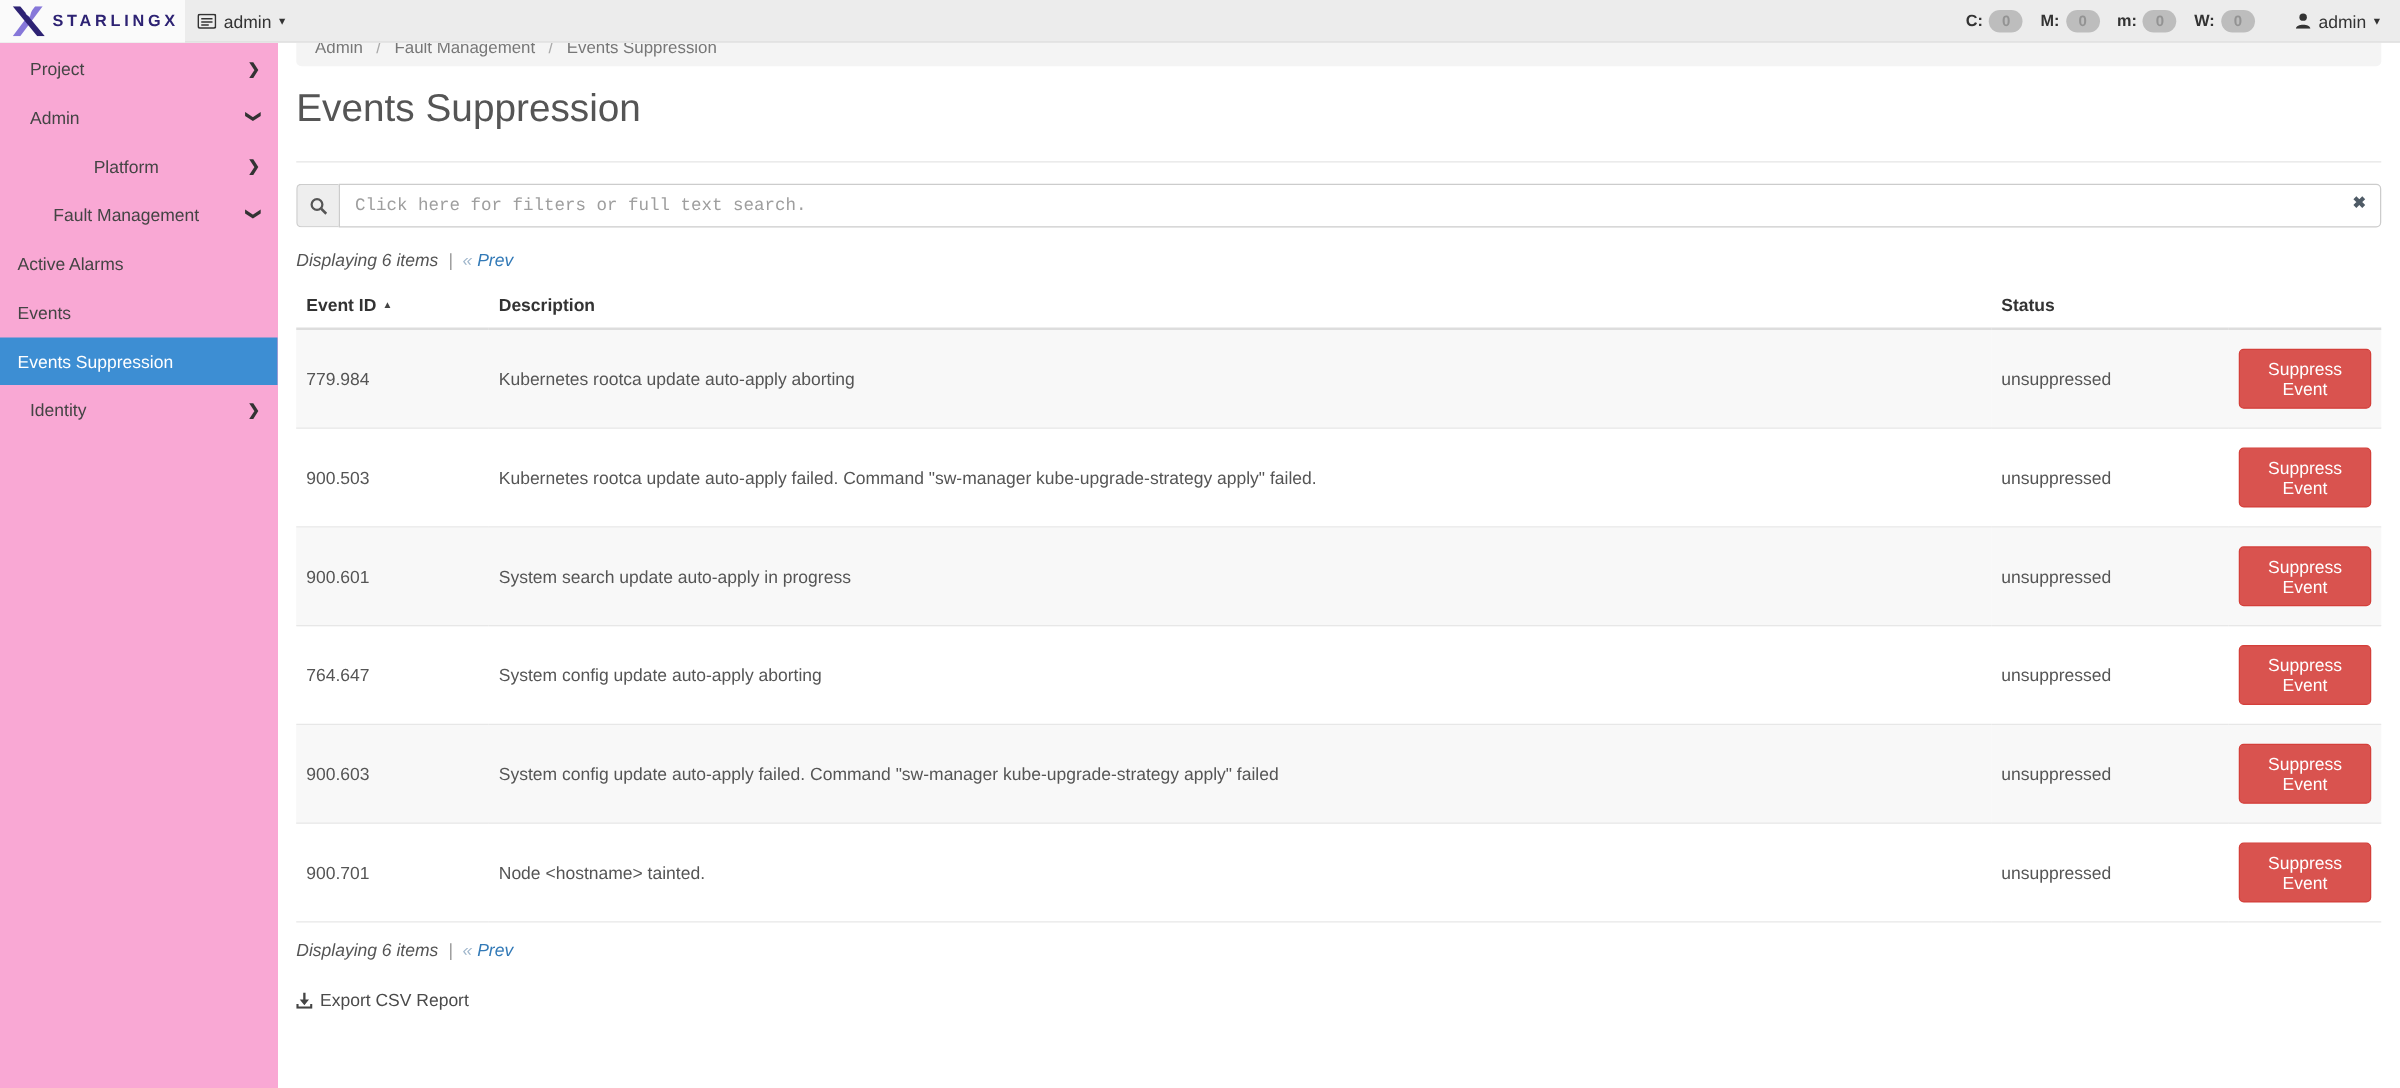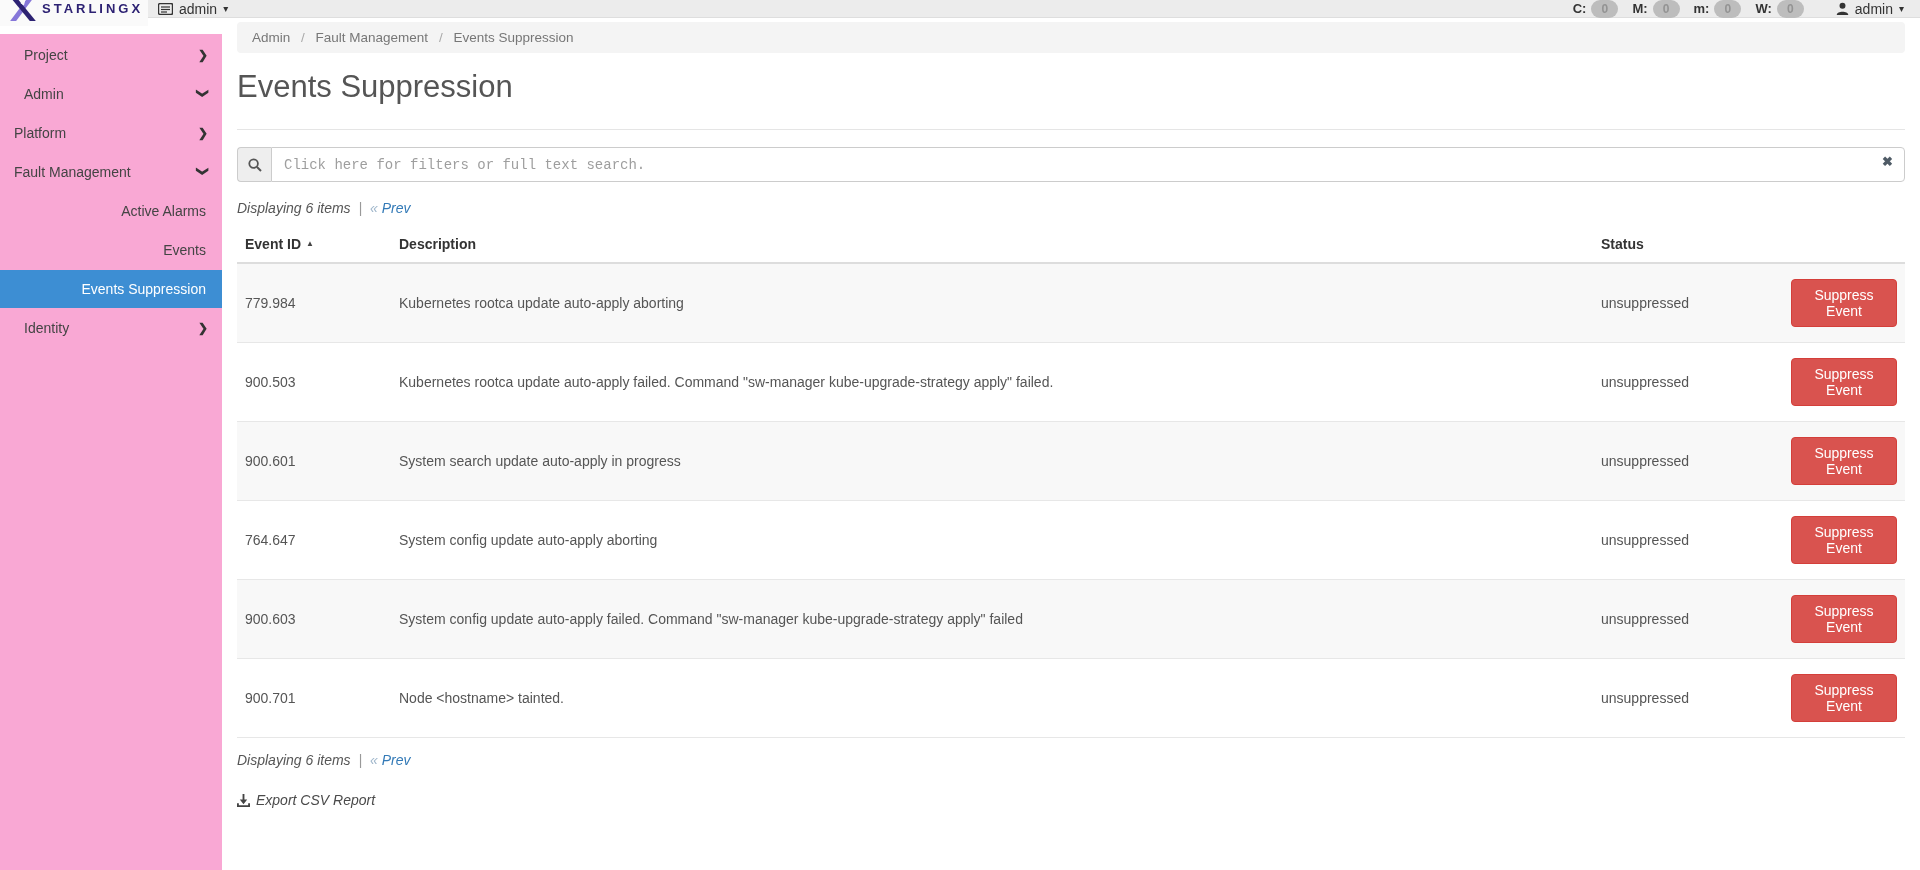--- a/index.html
+++ b/index.html
@@ -1,20 +1,20 @@
 <!DOCTYPE html>
 <html><head>
 <meta charset="utf-8">
 <style>
   * { box-sizing: border-box; margin: 0; padding: 0; }
   html, body { width: 1920px; height: 870px; overflow: hidden; background: #fff;
     font-family: "Liberation Sans", sans-serif; color: #555; }
 
   
-  .navbar { position: fixed; top: 0; left: 0; right: 0; height: 18px;
+  .navbar { position: fixed; top: 0; left: 0; right: 0; height: 34px;
     background: #ececec; border-bottom: 1px solid #dedede;
     display: flex; align-items: center; z-index: 10; }
   .brand { width: 148px; height: 34px; background: #fafafa;
     display: flex; align-items: center; padding-left: 10px; gap: 6px; cursor: pointer; }
   .brand-text { font-size: 13px; font-weight: bold; letter-spacing: 3px; color: #2d2273; }
   .domain-switcher { display: flex; align-items: center; gap: 6px; margin-left: 10px;
     font-size: 14px; color: #333; cursor: pointer; }
   .caret { font-size: 10px; color: #333; }
   .nav-right { margin-left: auto; display: flex; align-items: center; gap: 14px;
     padding-right: 16px; }
@@ -28,22 +28,22 @@
 
   
   .sidebar { position: fixed; top: 34px; left: 0; bottom: 0; width: 222px;
     background: #f9a8d4; padding-top: 2px; }
   .side-item { position: relative; display: block; padding: 11px 14px;
     font-size: 14px; color: #444; cursor: pointer; margin-bottom: 1px; }
   .side-item .chev { position: absolute; right: 14px; top: 50%;
     transform: translateY(-50%); font-size: 12px; color: #333; font-weight: bold; }
   .side-item .chev.down { transform: translateY(-55%) rotate(90deg); }
   .lvl1 { padding-left: 24px; }
-  .lvl2 { padding-right: 34px; }
-  .lvl3 { text-align: right; padding-right: 16px; }
+  .lvl2 { text-align: center; padding-right: 34px; }
+  .lvl3 { text-align: left; padding-right: 16px; }
   .side-item.active { background: #3d8ed3; color: #fff; }
 
   
   .content { margin-left: 222px; padding: 22px 15px 0 15px; }
   .breadcrumb { background: #f4f4f4; border-radius: 4px; padding: 8px 15px;
     font-size: 13.5px; color: #777; }
   .breadcrumb .bc-item { cursor: pointer; }
   .breadcrumb .sep { color: #aaa; margin: 0 7px; }
   h1.page-title { font-size: 31px; font-weight: 400; color: #555; margin: 16px 0 0 0; }
   hr.title-rule { border: none; border-top: 1px solid #e5e5e5; margin: 24px 0 17px 0; }
@@ -79,21 +79,21 @@
     border-top: 1px solid #e7e7e7; }
   table.events tbody tr:nth-child(odd) { background: #f8f8f8; }
   td.actions { text-align: right; padding-right: 8px; }
   .btn-danger { background: #d9534f; border: 1px solid #d43f3a; color: #fff;
     font-size: 14px; font-family: "Liberation Sans", sans-serif; padding: 7px 13px;
     border-radius: 4px; cursor: pointer; }
 
   
   .export-link { display: inline-flex; align-items: center; gap: 6px;
     margin-top: 24px; font-size: 14px; color: #4a4a4a; cursor: pointer;
-    text-decoration: none; font-style: italic; }
+    text-decoration: none; }
 </style>
 </head>
 <body>
 
 <nav class="navbar">
   <div class="brand">
     <span style="display:inline-flex;">
       <svg width="26" height="24" viewBox="0 0 30 28">
         <polygon points="21,0 28,0 7,28 0,28" fill="#8677d9"></polygon>
         <polygon points="0,0 7,0 30,28 23,28" fill="#2d2273"></polygon>

